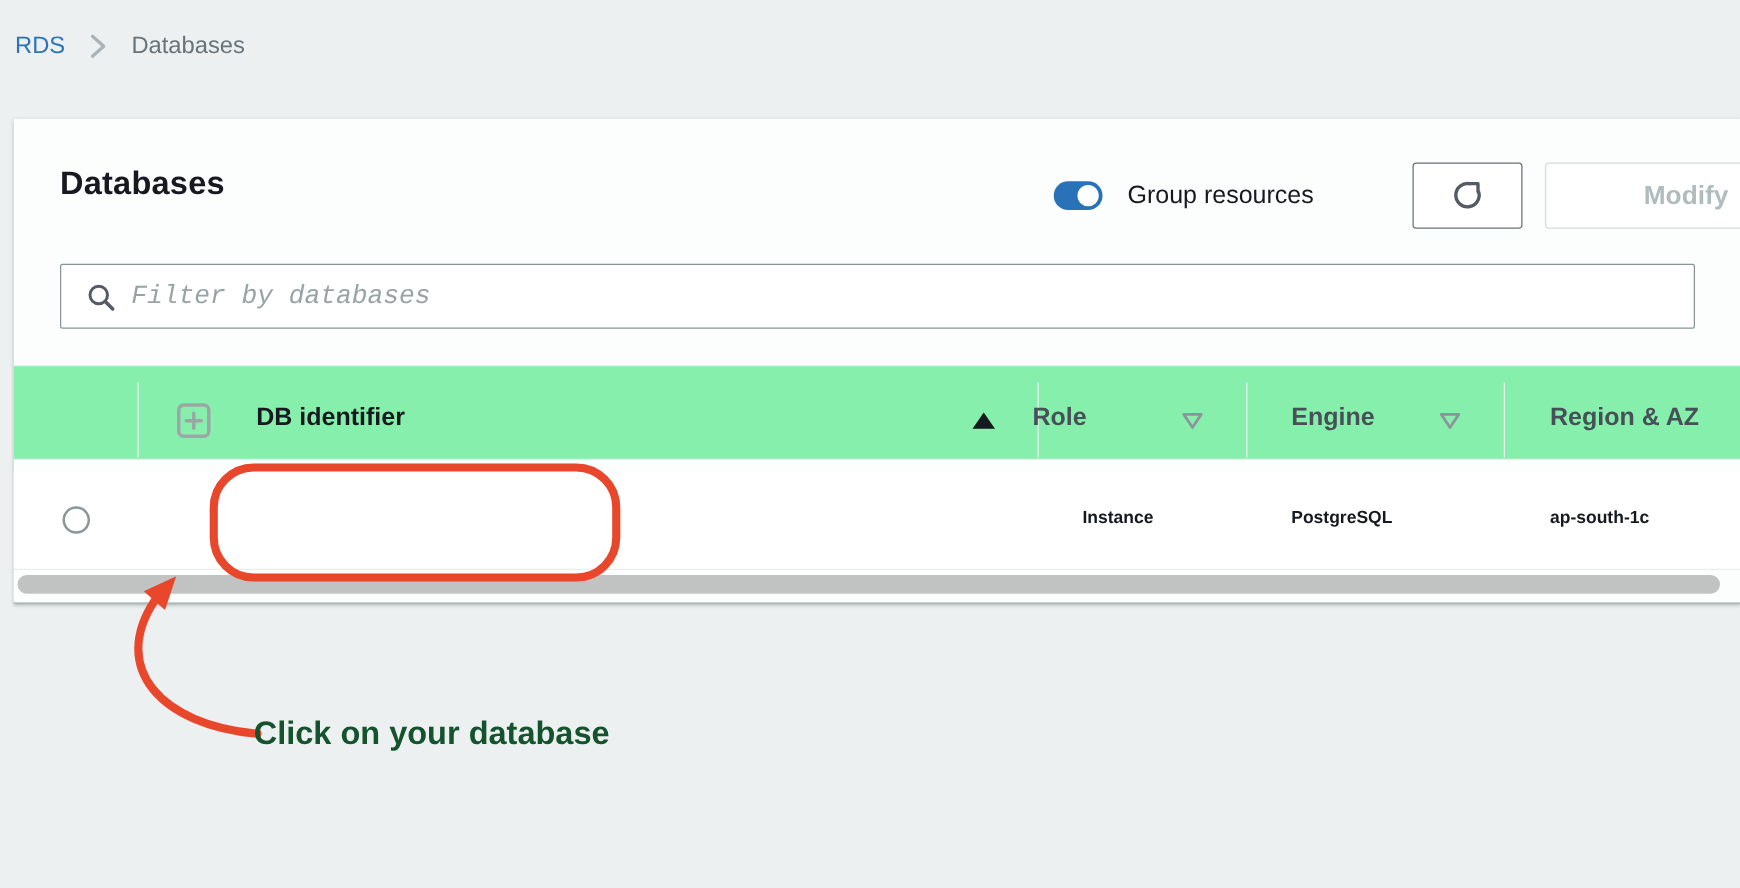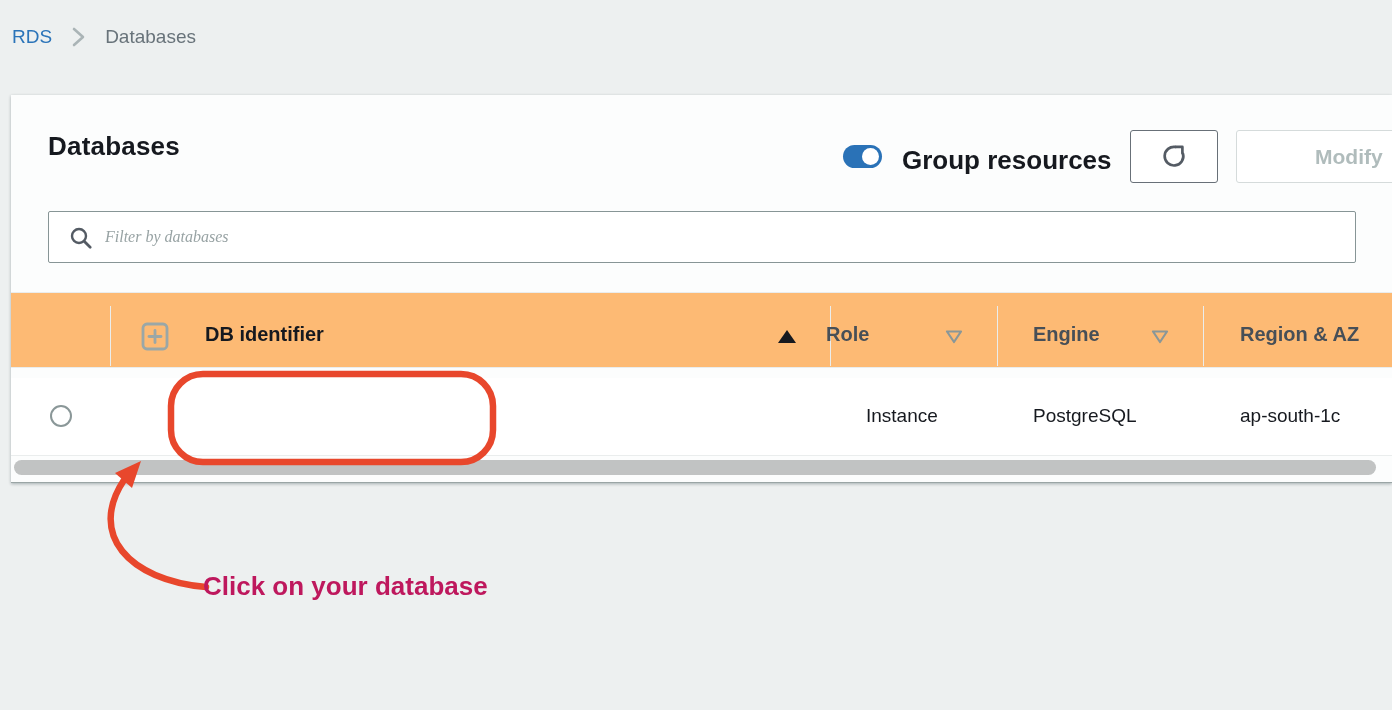--- a/index.html
+++ b/index.html
@@ -41,21 +41,21 @@
     width: 39px; height: 23px; border-radius: 12px;
     background: #2a72b7; cursor: pointer;
   }
   .toggle-knob {
     position: absolute; left: 19px; top: 3px;
     width: 17px; height: 17px; border-radius: 50%;
     background: #ffffff;
   }
   .toggle-label {
     position: absolute; left: 891px; top: 50px;
-    font-size: 26px; color: #16191f; font-weight: bold;
+    font-size: 20px; color: #16191f;
   }
   .btn {
     position: absolute; top: 35px; height: 53px;
     background: #ffffff; border-radius: 3px;
     display: flex; align-items: center; justify-content: center;
     cursor: pointer;
   }
   .btn-refresh { left: 1119px; width: 88px; border: 1px solid #687078; }
   .btn-modify {
     left: 1225px; width: 180px; border: 1px solid #d5dbdb;
@@ -70,30 +70,30 @@
     width: 1308px; height: 52px;
     background: #ffffff; border: 1px solid #879596; border-radius: 2px;
   }
   .filter-box .search-icon {
     position: absolute; left: 20px; top: 14px;
   }
   .filter-input {
     position: absolute; left: 56px; top: 0;
     width: 1240px; height: 50px;
     border: none; outline: none;
-    font-size: 16px; font-family: Liberation Serif, serif;
+    font-size: 21px; font-family: Liberation Mono, monospace;
     color: #0c4a6e; background: transparent;
   }
   .filter-input::placeholder { color: #98a3a4; font-style: italic; opacity: 1; }
 
   
   .thead {
     position: absolute; left: 0; top: 197px;
     width: 100%; height: 76px;
-    background: #fdba74;
+    background: #86efac;
     border-top: 1px solid #eaeded;
     border-bottom: 1px solid #eaeded;
   }
   .vsep { position: absolute; top: 13px; width: 1px; height: 60px; background: #eaeded; }
   .th {
     position: absolute; top: 30px;
     font-size: 20px; font-weight: 700; color: #474f57;
     cursor: pointer; white-space: nowrap;
   }
   .th-dark { color: #16191f; }
@@ -115,21 +115,21 @@
     position: absolute; left: 0; top: 283px;
     width: 100%; height: 78px;
     background: #ffffff;
     border-bottom: 1px solid #eaeded;
   }
   .radio {
     position: absolute; left: 39px; top: 27px;
     width: 22px; height: 22px; border-radius: 50%;
     border: 2px solid #8a9798; background: #ffffff; cursor: pointer;
   }
-  .cell { position: absolute; top: 27px; font-size: 19px; color: #16191f; white-space: nowrap; }
+  .cell { position: absolute; top: 27px; font-size: 14px; color: #16191f; white-space: nowrap; font-weight: bold; }
   .db-link {
     position: absolute; left: 199px; top: 25px;
     font-size: 22px; color: #2b74b9; cursor: pointer; text-decoration: none;
   }
 
   
   .hscroll-track {
     position: absolute; left: 0; top: 362px;
     width: 100%; height: 21px; background: #fcfdfd;
   }
@@ -140,21 +140,21 @@
   }
 
   
   .annotation-svg {
     position: absolute; left: 0; top: 0;
     width: 1392px; height: 710px;
     pointer-events: none; z-index: 10;
   }
   .annotation-text {
     position: absolute; left: 203px; top: 571px;
-    font-size: 26px; font-weight: 700; color: #be185d;
+    font-size: 26px; font-weight: 700; color: #14532d;
     z-index: 11; white-space: nowrap;
   }
 </style>
 </head>
 <body>
 
 <nav class="breadcrumb">
   <span class="crumb-link">RDS</span>
   <span class="crumb-sep">
     <svg width="13" height="20" viewBox="0 0 13 20">

